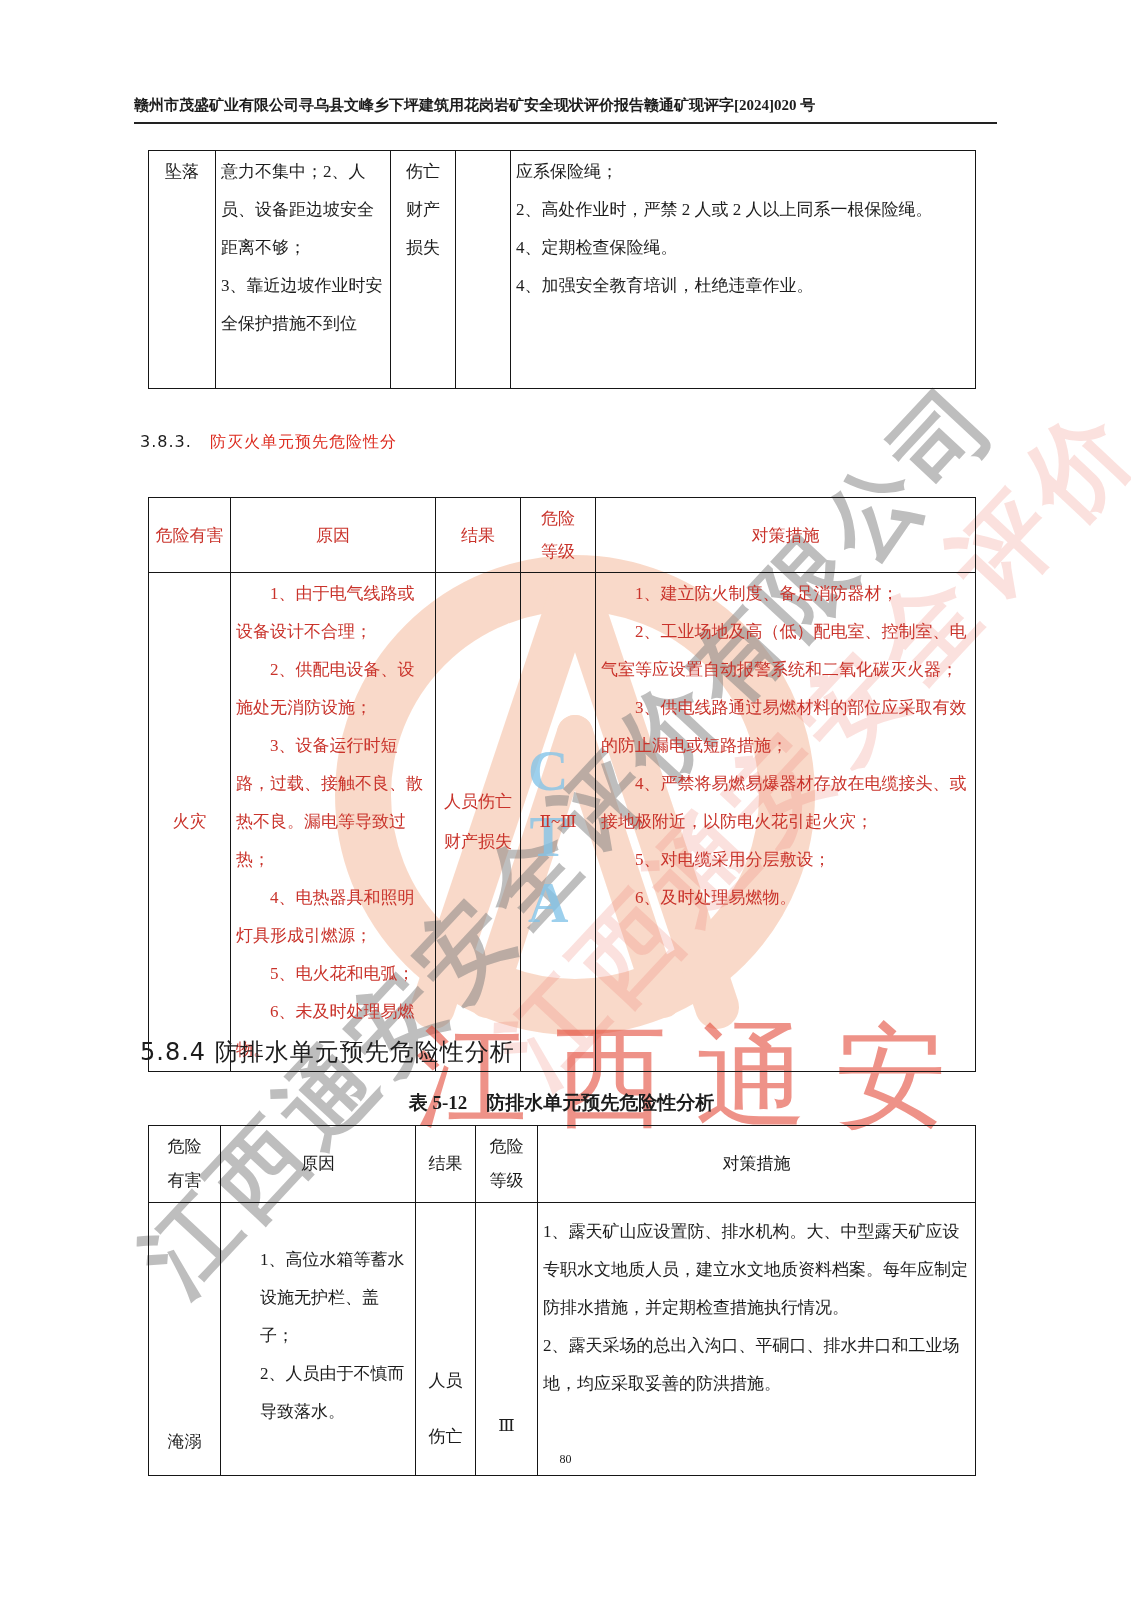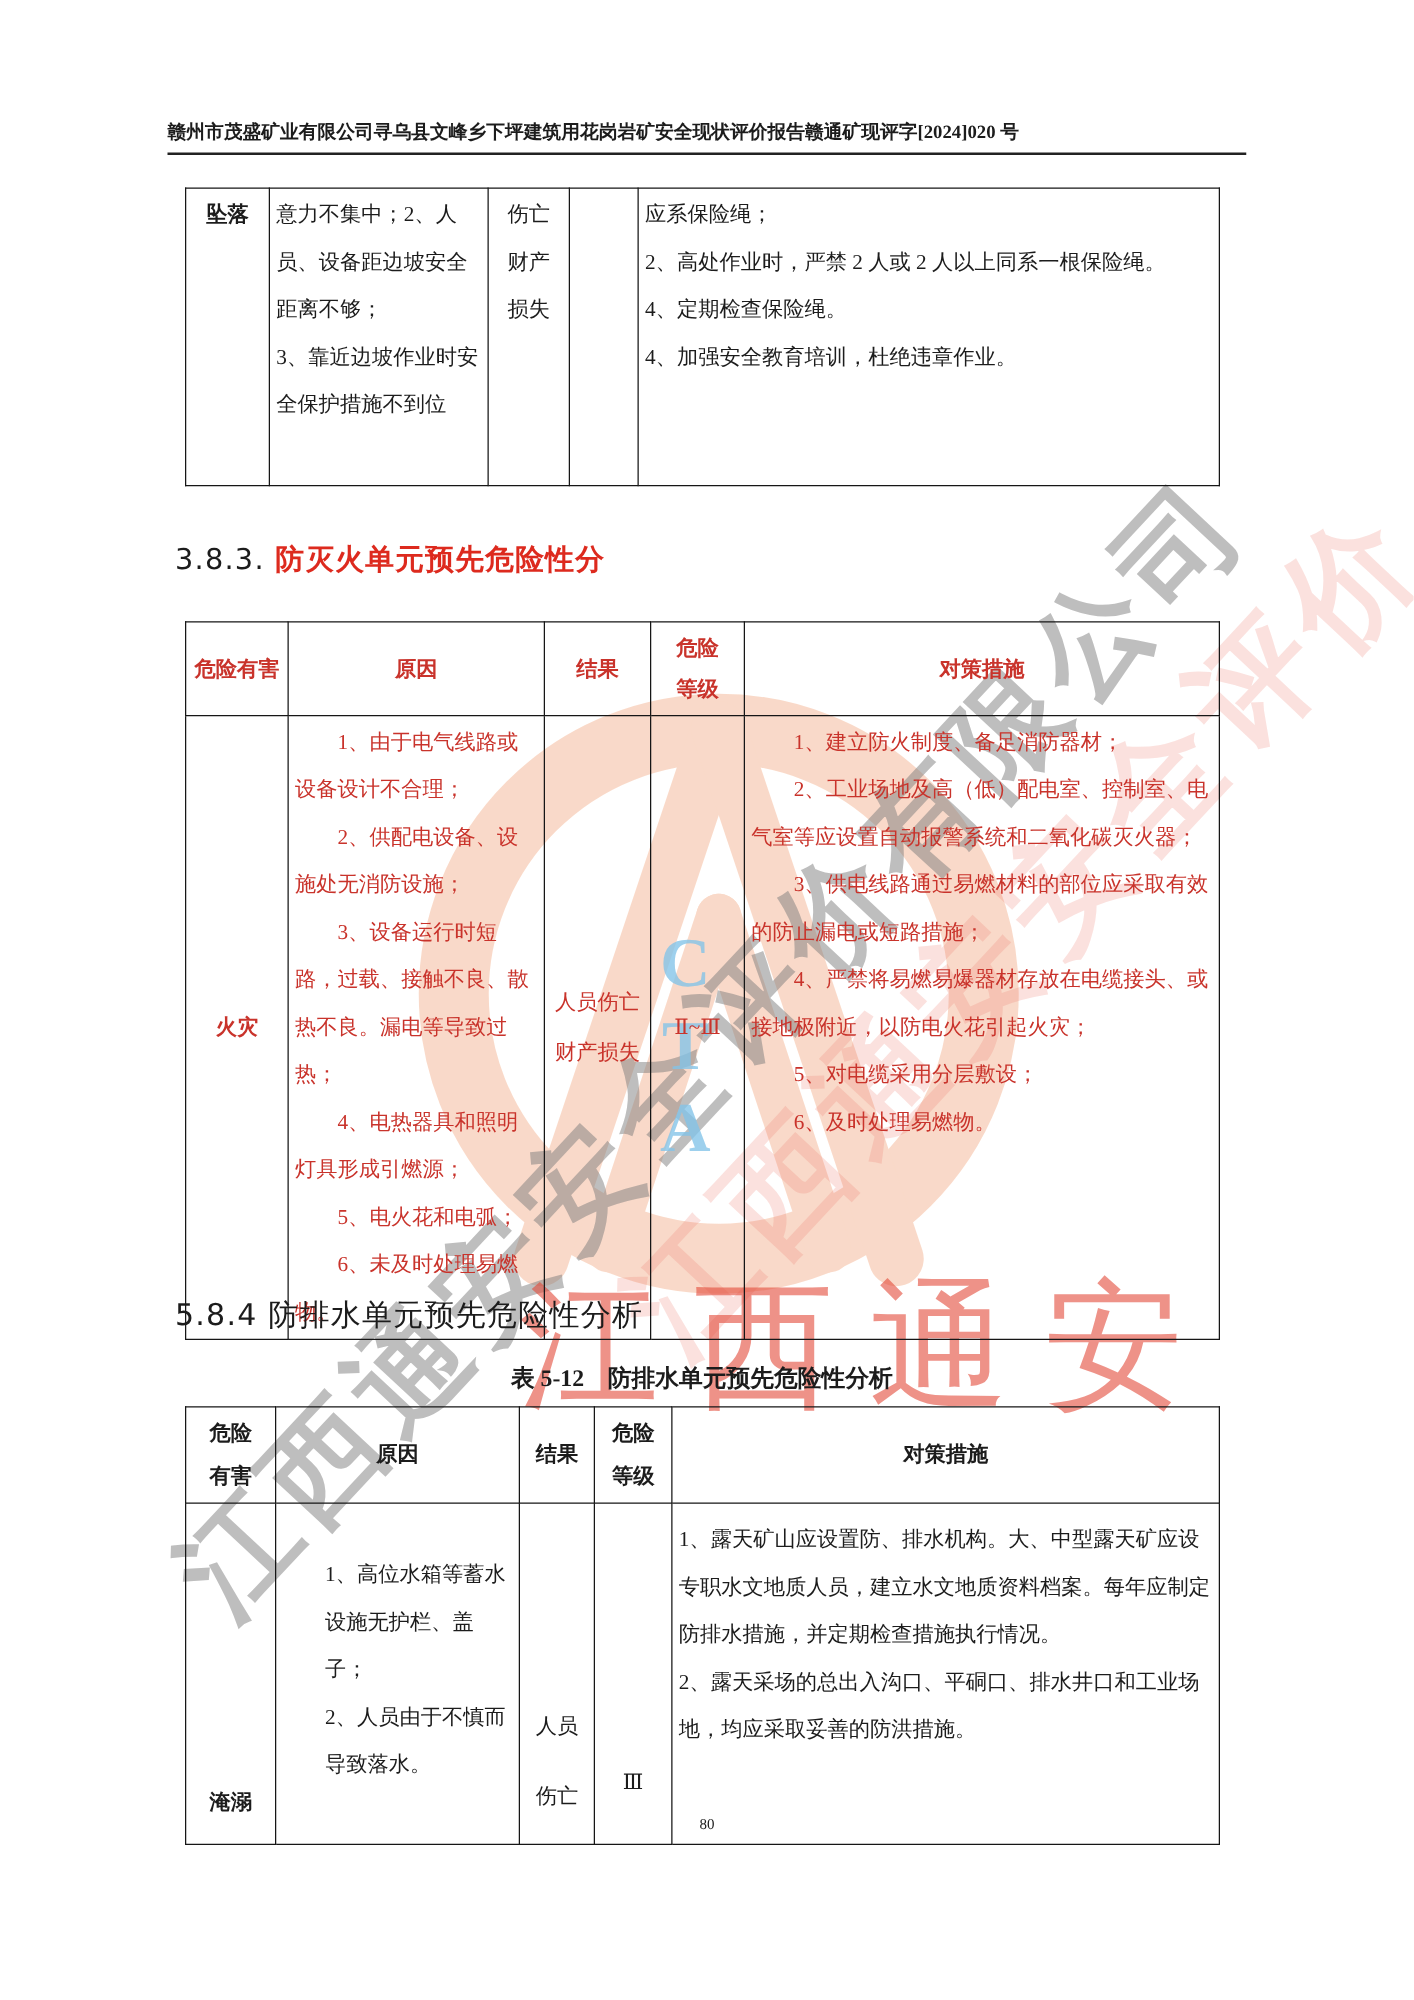--- a/index.html
+++ b/index.html
@@ -24,26 +24,26 @@
   .ct{position:absolute;z-index:1;}
   .hdr{left:134px;top:96px;width:863px;display:flex;justify-content:flex-start;
        align-items:flex-end;border-bottom:2px solid #222;padding-bottom:7px;
        font-size:15px;font-weight:bold;}
   table{border-collapse:collapse;table-layout:fixed;background:transparent;}
   td,th{border:1.2px solid #161616;padding:2px 5px;font-size:17px;line-height:38px;
         vertical-align:top;word-break:break-all;background:transparent;}
   .cell-center{text-align:center;}
   .v-mid{vertical-align:middle;}
   .v-bot{vertical-align:bottom;}
-  .bold{font-weight:bold;}
+  .bold{font-weight:normal;margin-left:12px;}
   .red{color:#c9332b;}
   .pre{white-space:pre-line;}
   .li{margin:0;}
   .indent .li{text-indent:2em;}
-  .sec-heading{font-family:"DejaVu Sans","Liberation Sans",sans-serif;font-size:23px;
+  .sec-heading{font-family:"DejaVu Sans","Liberation Sans",sans-serif;font-size:16px;
                letter-spacing:1px;}
   .tbl-caption{width:827px;text-align:center;font-size:19px;font-weight:bold;}
   
   .t-top{left:148px;top:150px;}
   .t-top td{height:233px;}
   
   .t511{left:148px;top:497px;}
   .t511 .hrow td{height:70px;line-height:33px;}
   .t511 .brow td{height:428px;}
   

